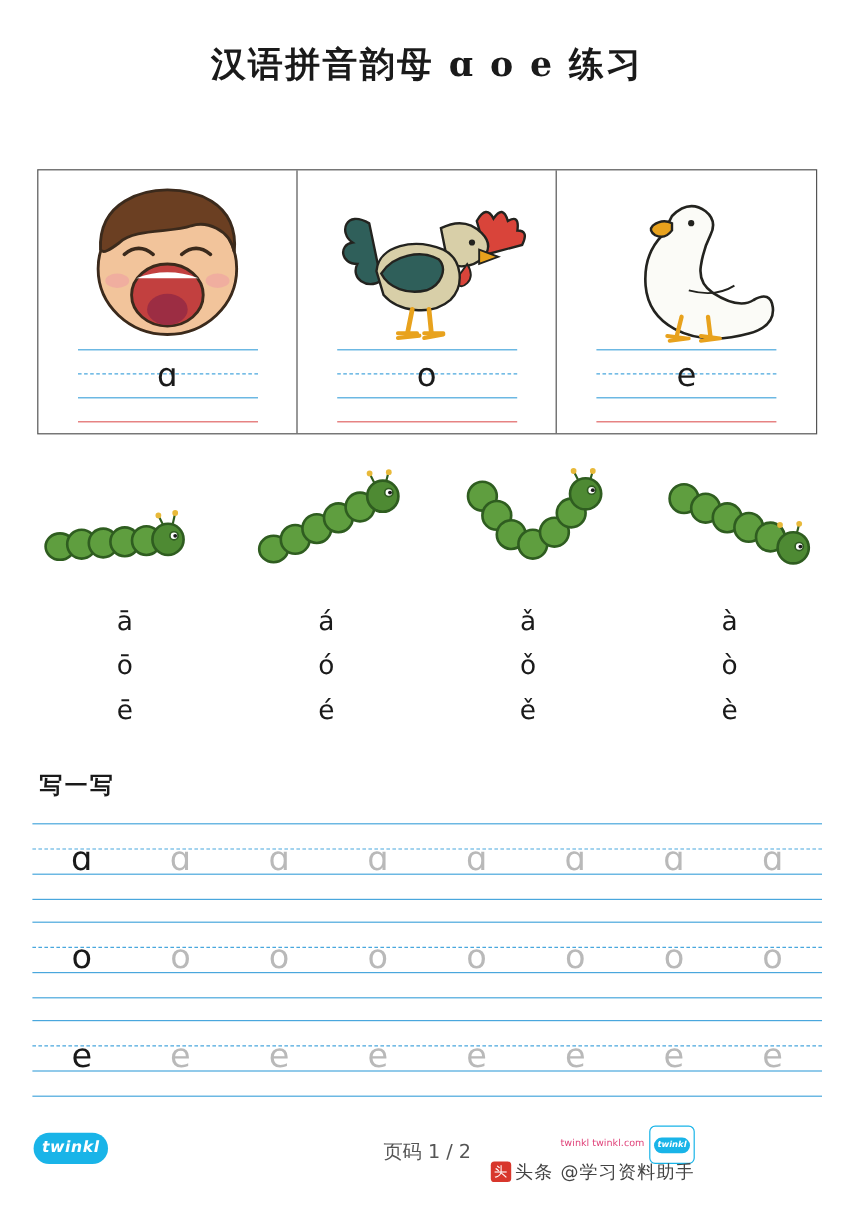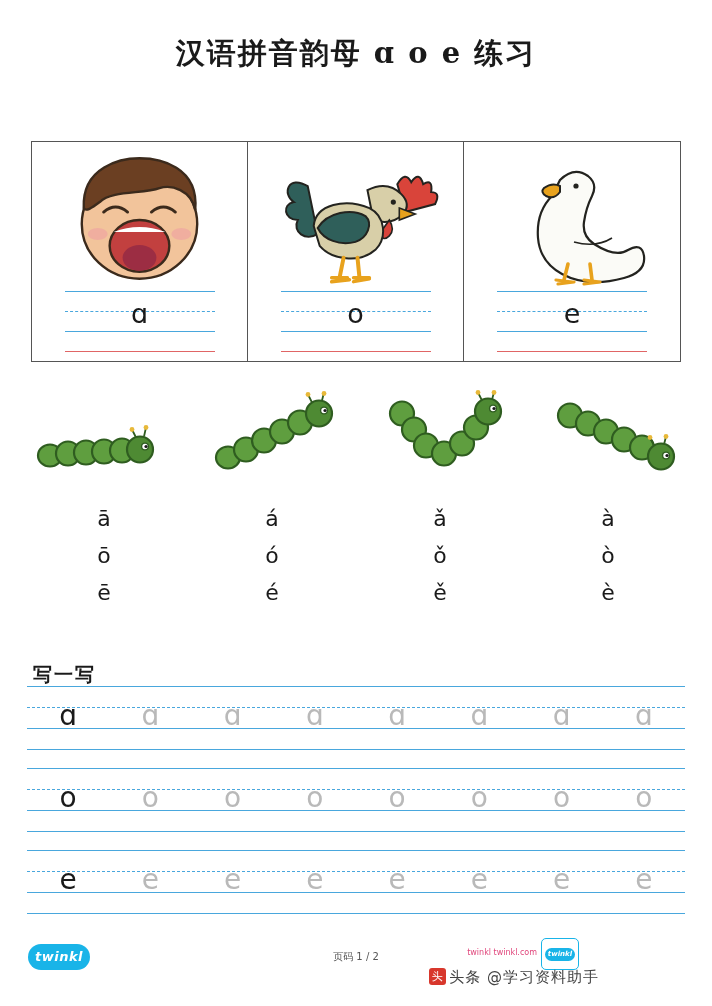--- a/index.html
+++ b/index.html
@@ -38,21 +38,21 @@
   
   .sec-head {
     position: absolute;
     font-family: "DejaVu Serif", serif;
     font-size: 19px;
     font-weight: 700;
     color: #1a1a1a;
     letter-spacing: 2px;
   }
   #sec-read { left: 33px; top: 106px; }
-  #sec-write { left: 33px; top: 642px; margin-top: 20px; }
+  #sec-write { left: 33px; top: 642px; }
 
   
   .pic-row {
     position: absolute;
     left: 31px; top: 141px;
     width: 650px; height: 221px;
     border: 1px solid #555;
     box-sizing: border-box;
     display: flex;
   }
@@ -173,21 +173,21 @@
     line-height: 26px;
     text-align: center;
     letter-spacing: 0.5px;
   }
   .footer-page {
     position: absolute;
     left: 0; top: 950px;
     width: 712px;
     text-align: center;
     font-family: "DejaVu Sans", sans-serif;
-    font-size: 10px;
+    font-size: 16px;
     color: #555;
   }
   .footer-visit {
     position: absolute;
     right: 64px; top: 948px;
     font-family: "DejaVu Sans", sans-serif;
     font-size: 8px;
     color: #e0457b;
   }
   .footer-badge {
@@ -207,21 +207,21 @@
     color: #fff;
     font-size: 7px;
     font-weight: bold;
     font-style: italic;
     text-align: center;
     line-height: 13px;
     font-family: "DejaVu Sans", sans-serif;
   }
   .watermark {
     position: absolute;
-    right: 2px; top: 968px;
+    right: 22px; top: 968px;
     font-family: "DejaVu Sans", sans-serif;
     font-size: 15px;
     color: #444;
     letter-spacing: 1px;
   }
   .wm-bubble {
     display: inline-block;
     width: 17px; height: 17px;
     background: #d8372c;
     border-radius: 3px;

